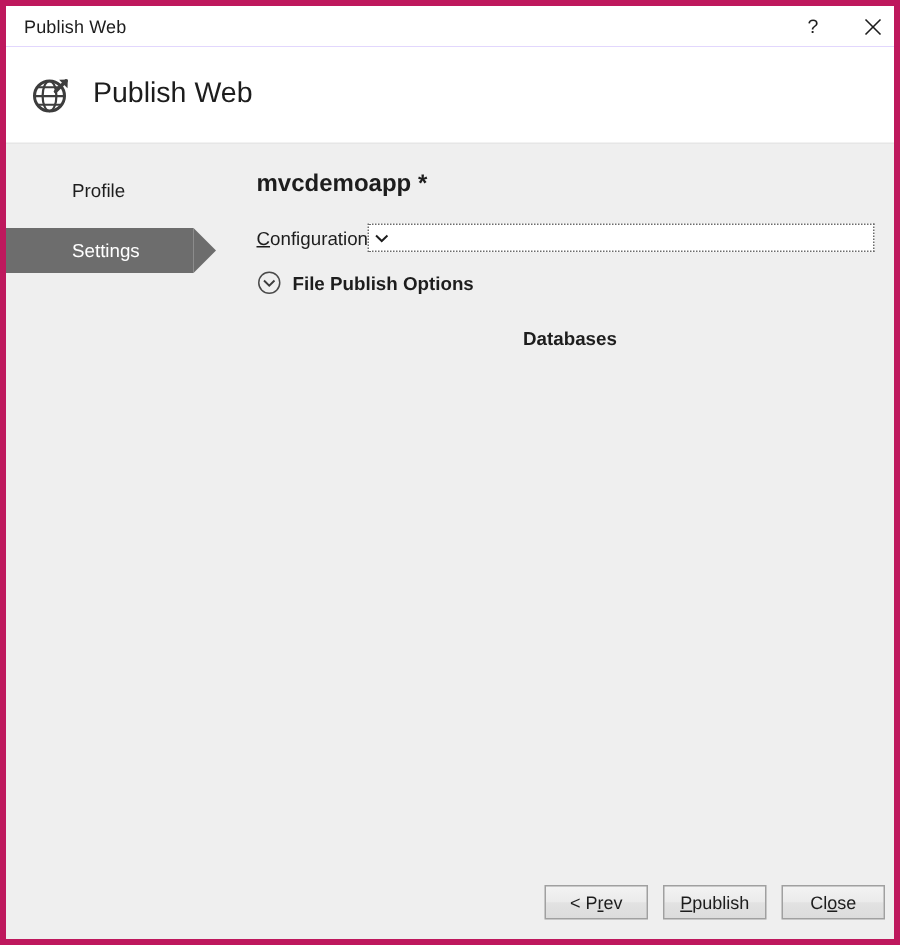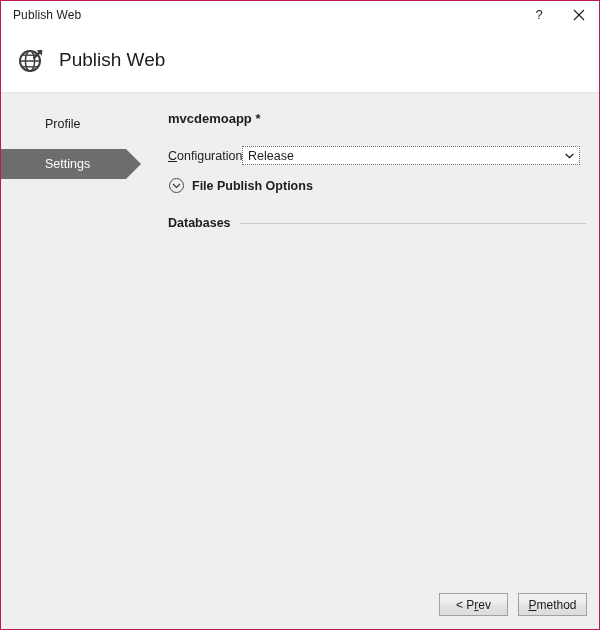--- a/index.html
+++ b/index.html
@@ -9,21 +9,21 @@
   }
   body {
     font-family: "Liberation Sans", sans-serif;
     -webkit-font-smoothing: antialiased;
   }
   #dialog {
     position: relative;
     width: 600px;
     height: 630px;
     box-sizing: border-box;
-    border: 1px solid #be185d;
+    border: 4px solid #be185d;
     background: #8b5cf6;
     overflow: hidden;
   }
 
   
   .titlebar {
     position: absolute;
     left: 0; top: 0;
     width: 598px;
     height: 27px;
@@ -127,21 +127,21 @@
   
   .content {
     position: absolute;
     left: 162px; top: 0;
     right: 0;
     height: 100%;
   }
   .app-name {
     position: absolute;
     left: 5px; top: 18px;
-    font-size: 13px;
+    font-size: 16px;
     font-weight: bold;
     color: #1d1d1d;
   }
 
   .config-row {
     position: absolute;
     left: 5px; top: 53px;
     display: flex;
     align-items: center;
   }
@@ -201,20 +201,21 @@
     font-weight: bold;
     color: #1d1d1d;
   }
 
   .section {
     position: absolute;
     left: 5px; top: 123px;
     right: 13px;
     display: flex;
     align-items: center;
+    flex-direction: column;
   }
   .section-title {
     font-size: 12.5px;
     font-weight: bold;
     color: #1d1d1d;
     white-space: nowrap;
   }
   .section-rule {
     flex: 1;
     height: 1px;
@@ -318,21 +319,20 @@
       <div class="nav-gap"></div>
     </div>
 
     <div class="content">
 
       <div class="app-name">mvcdemoapp *</div>
 
       <div class="config-row">
         <label class="config-label"><span class="ak">C</span><span>onfiguration:</span></label>
         <div class="combobox">
-          <span class="combobox-value">Release</span>
           <span class="combobox-arrow">
             <svg width="9" height="6" viewBox="0 0 9 6" aria-hidden="true">
               <path d="M0.7 1 L4.5 4.7 L8.3 1" fill="none" stroke="#1d1d1d" stroke-width="1.3"></path>
             </svg>
           </span>
         </div>
       </div>
 
       <div class="expander">
         <span class="expander-circle">
@@ -353,18 +353,23 @@
 
     <div class="footer">
       <button class="btn">
           <span>&lt; P</span>
           <span class="ak">r</span>
           <span>ev</span>
         </button>
       <button class="btn">
           <span></span>
           <span class="ak">P</span>
-          <span>method</span>
+          <span>publish</span>
+        </button>
+      <button class="btn">
+          <span>Cl</span>
+          <span class="ak">o</span>
+          <span>se</span>
         </button>
     </div>
 
   </div>
 </div>
 
 </body></html>

